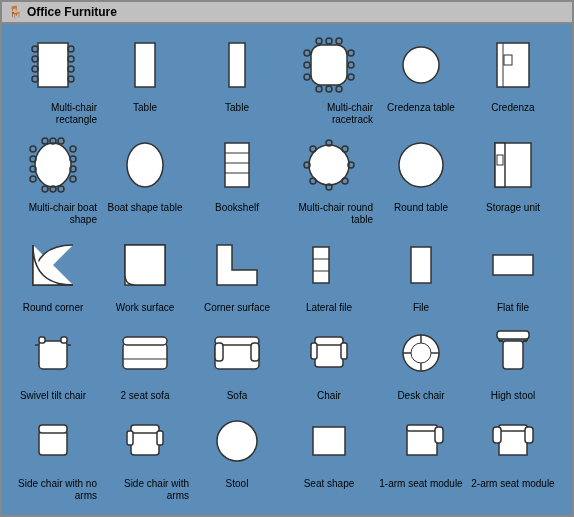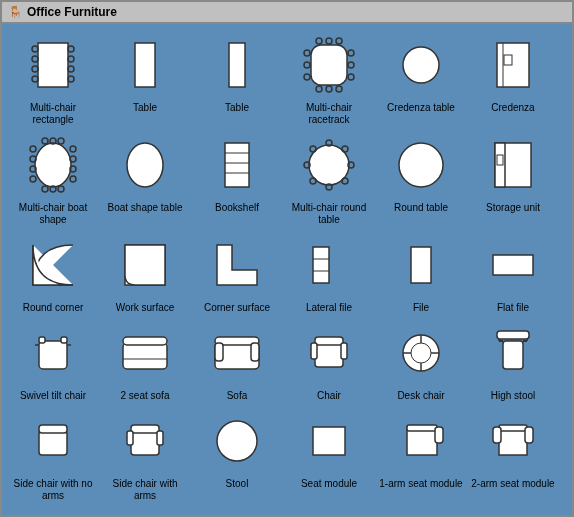--- a/index.html
+++ b/index.html
@@ -45,21 +45,21 @@
     }
     .icon-box {
       width: 70px;
       height: 70px;
       background: #5b8db8;
       display: flex;
       align-items: center;
       justify-content: center;
     }
     .label {
-      text-align: center;
+      text-align: right;
       color: #000;
       font-size: 10px;
       line-height: 1.2;
       margin-top: 2px;
       max-width: 88px;
     }
     svg {
       overflow: visible;
     }
   </style>
@@ -400,21 +400,21 @@
       </div>
       <div class="label">Stool</div>
     </div>
 
     <div class="item">
       <div class="icon-box">
         <svg width="60" height="60" viewBox="0 0 60 60">
           <rect x="14" y="16" width="32" height="28" fill="white" stroke="#333" stroke-width="1.5"></rect>
         </svg>
       </div>
-      <div class="label">Seat module</div>
+      <div class="label">Seat shape</div>
     </div>
 
     <div class="item">
       <div class="icon-box">
         <svg width="60" height="60" viewBox="0 0 60 60">
           <rect x="16" y="16" width="30" height="28" fill="white" stroke="#333" stroke-width="1.5"></rect>
           <rect x="16" y="14" width="30" height="6" rx="2" fill="white" stroke="#333" stroke-width="1.5"></rect>
           <rect x="44" y="16" width="8" height="16" rx="3" fill="white" stroke="#333" stroke-width="1.5"></rect>
         </svg>
       </div>

